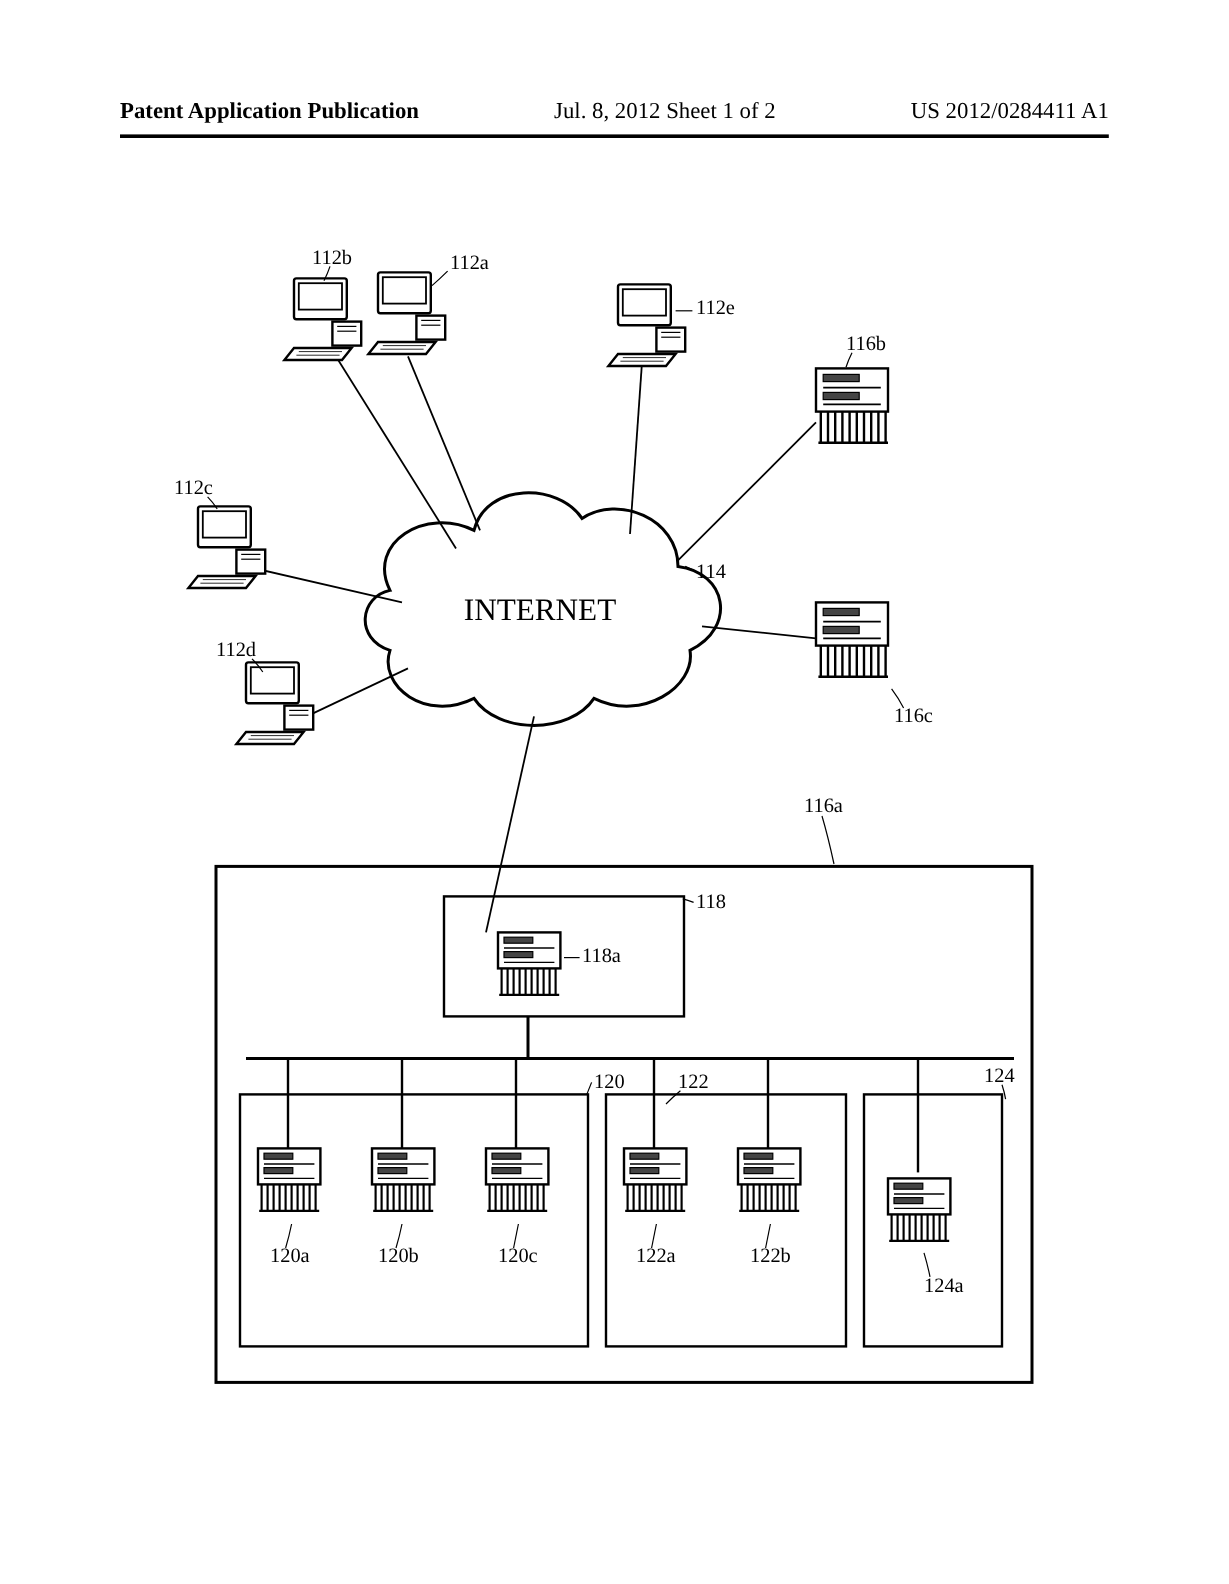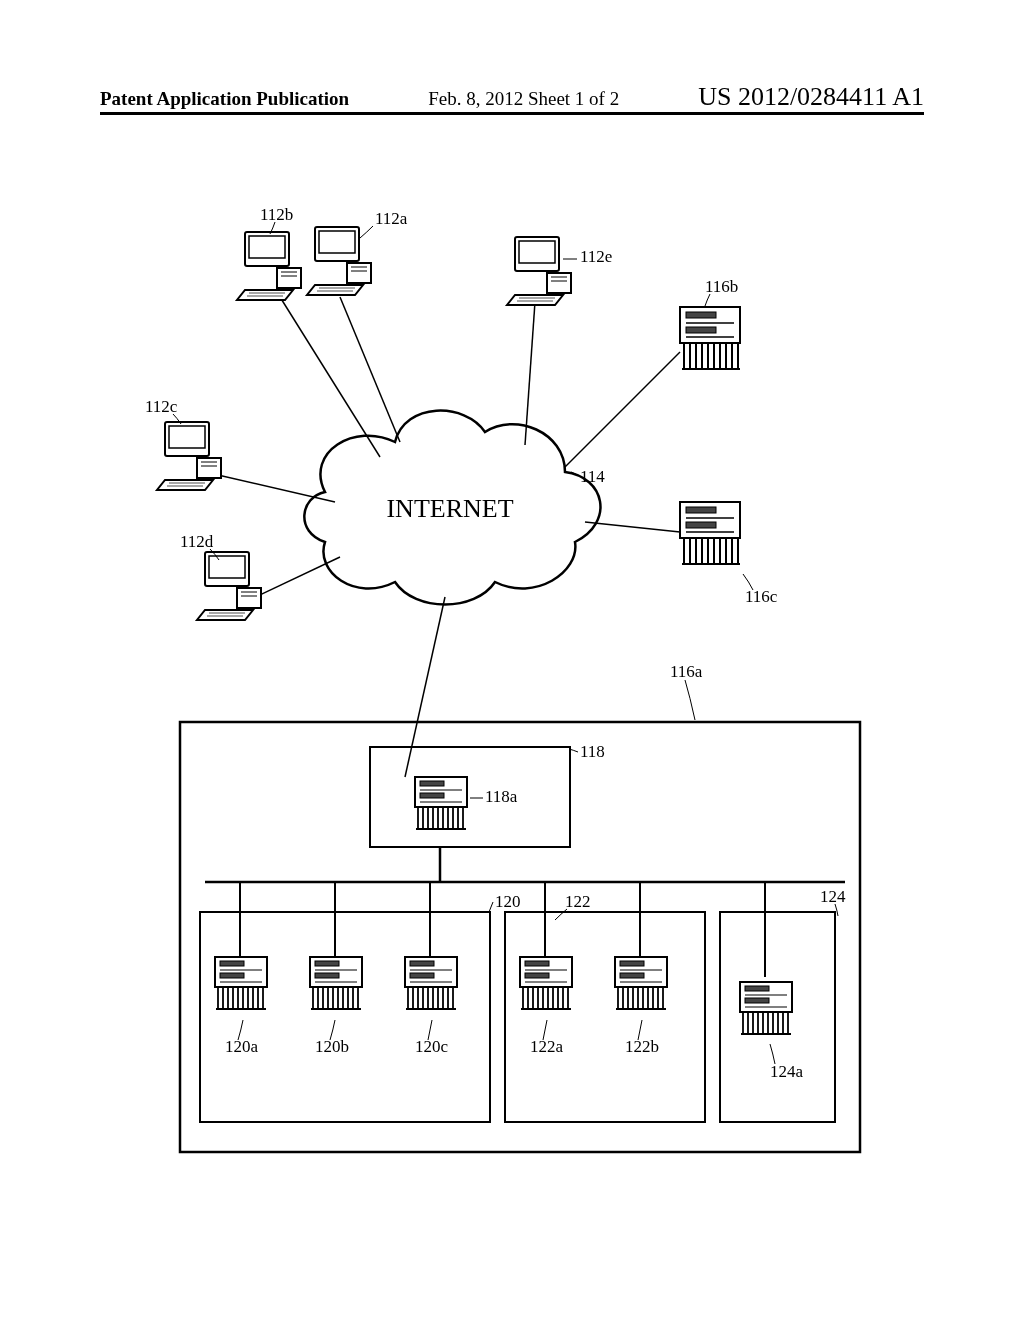--- a/index.html
+++ b/index.html
@@ -1,37 +1,37 @@
 <!DOCTYPE html>
 <html><head>
 <meta charset="utf-8">
 <style>
 * { margin: 0; padding: 0; box-sizing: border-box; }
 body { background: #fff; width: 1024px; height: 1320px; font-family: "Times New Roman", serif; position: relative; }
 .page { position: absolute; top: 12px; left: 0; width: 1024px; height: 1320px; }
 .header { position: absolute; top: 70px; left: 100px; right: 100px; display: flex; justify-content: space-between; align-items: baseline; }
 .header-left { font-weight: bold; font-size: 19px; }
 .header-center { font-size: 19px; }
-.header-right { font-size: 26px; }
+.header-right { font-size: 19px; }
 .rule { position: absolute; top: 100px; left: 100px; right: 100px; height: 3px; background: #000; }
 
 .figure-area { position: absolute; top: 190px; left: 125px; width: 770px; height: 970px; }
 .figure-svg { width: 100%; height: 100%; }
 
 .ref-label { font-family: "Times New Roman", serif; font-size: 17px; }
 
 .caption { position: absolute; top: 1170px; left: 0; width: 1024px; text-align: center; font-size: 24px; }
 </style>
 </head>
 <body>
 
 <div class="page">
   <div class="header">
     <span class="header-left">Patent Application Publication</span>
-    <span class="header-center">Feb. 8, 2012  Sheet 1 of 2</span>
+    <span class="header-center">Jul. 8, 2012  Sheet 1 of 2</span>
     <span class="header-right">US 2012/0284411 A1</span>
   </div>
   <div class="rule"></div>
 
   <div class="figure-area">
     <svg class="figure-svg" viewBox="0 0 770 970">
       <defs>
 
         <g id="pc">
           <rect x="0" y="0" width="44" height="34" rx="2" fill="#fff" stroke="#000" stroke-width="2"></rect>

